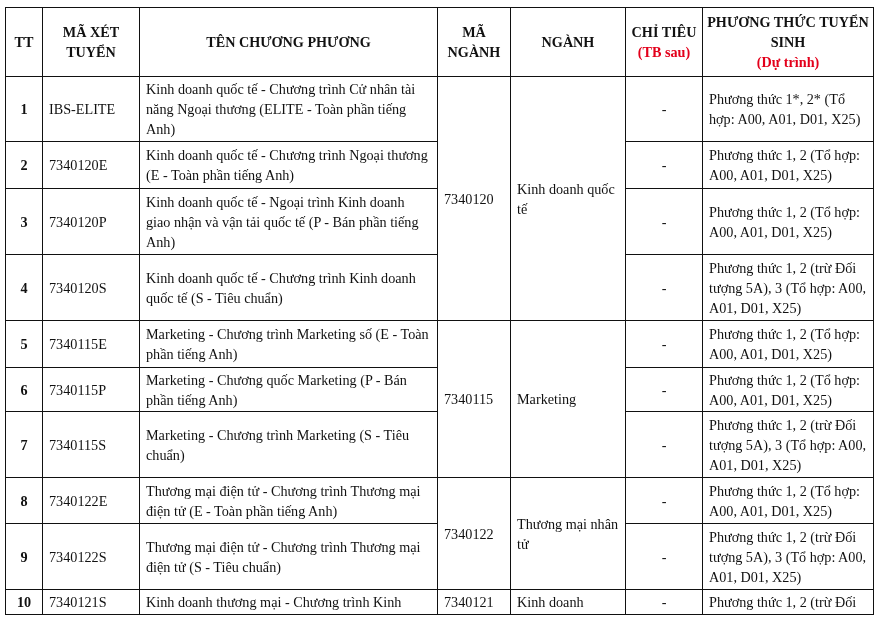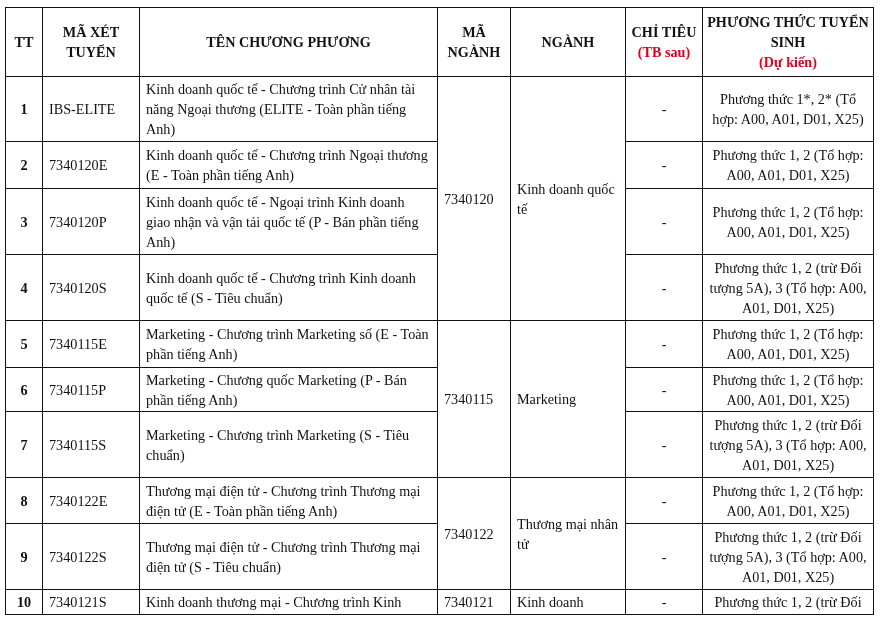--- a/index.html
+++ b/index.html
@@ -39,21 +39,21 @@
       line-height: 20px;
       padding: 0 4px;
     }
     table.admissions th .red {
       color: #e3001b;
       display: block;
     }
     .c-tt { text-align: center; font-weight: bold; }
     .c-quota { text-align: center; }
     td.c-name { padding-left: 6px; padding-right: 4px; }
-    td.c-method { padding-left: 6px; padding-right: 2px; text-align: center; }
+    td.c-method { padding-left: 6px; padding-right: 2px; }
     td.c-major { vertical-align: middle; margin-top: 20px; }
     tr.hdr { height: 69px; }
   </style>
 </head>
 <body>
 
 <table class="admissions">
   <colgroup>
     <col style="width:37px">
     <col style="width:97px">
@@ -69,21 +69,21 @@
       <th>MÃ XÉT TUYỂN</th>
       <th>TÊN CHƯƠNG PHƯƠNG</th>
       <th>MÃ NGÀNH</th>
       <th>NGÀNH</th>
       <th>
         <span>CHỈ TIÊU</span>
         <span class="red">(TB sau)</span>
       </th>
       <th>
         <span>PHƯƠNG THỨC TUYỂN SINH</span>
-        <span class="red">(Dự kiến)</span>
+        <span class="red">(Dự trình)</span>
       </th>
     </tr>
   </thead>
   <tbody>
 
     <tr style="height:65px">
       <td class="c-tt">1</td>
       <td>IBS-ELITE</td>
       <td class="c-name">Kinh doanh quốc tế - Chương trình Cử nhân tài năng Ngoại thương (ELITE - Toàn phần tiếng Anh)</td>
       <td rowspan="4">7340120</td>

